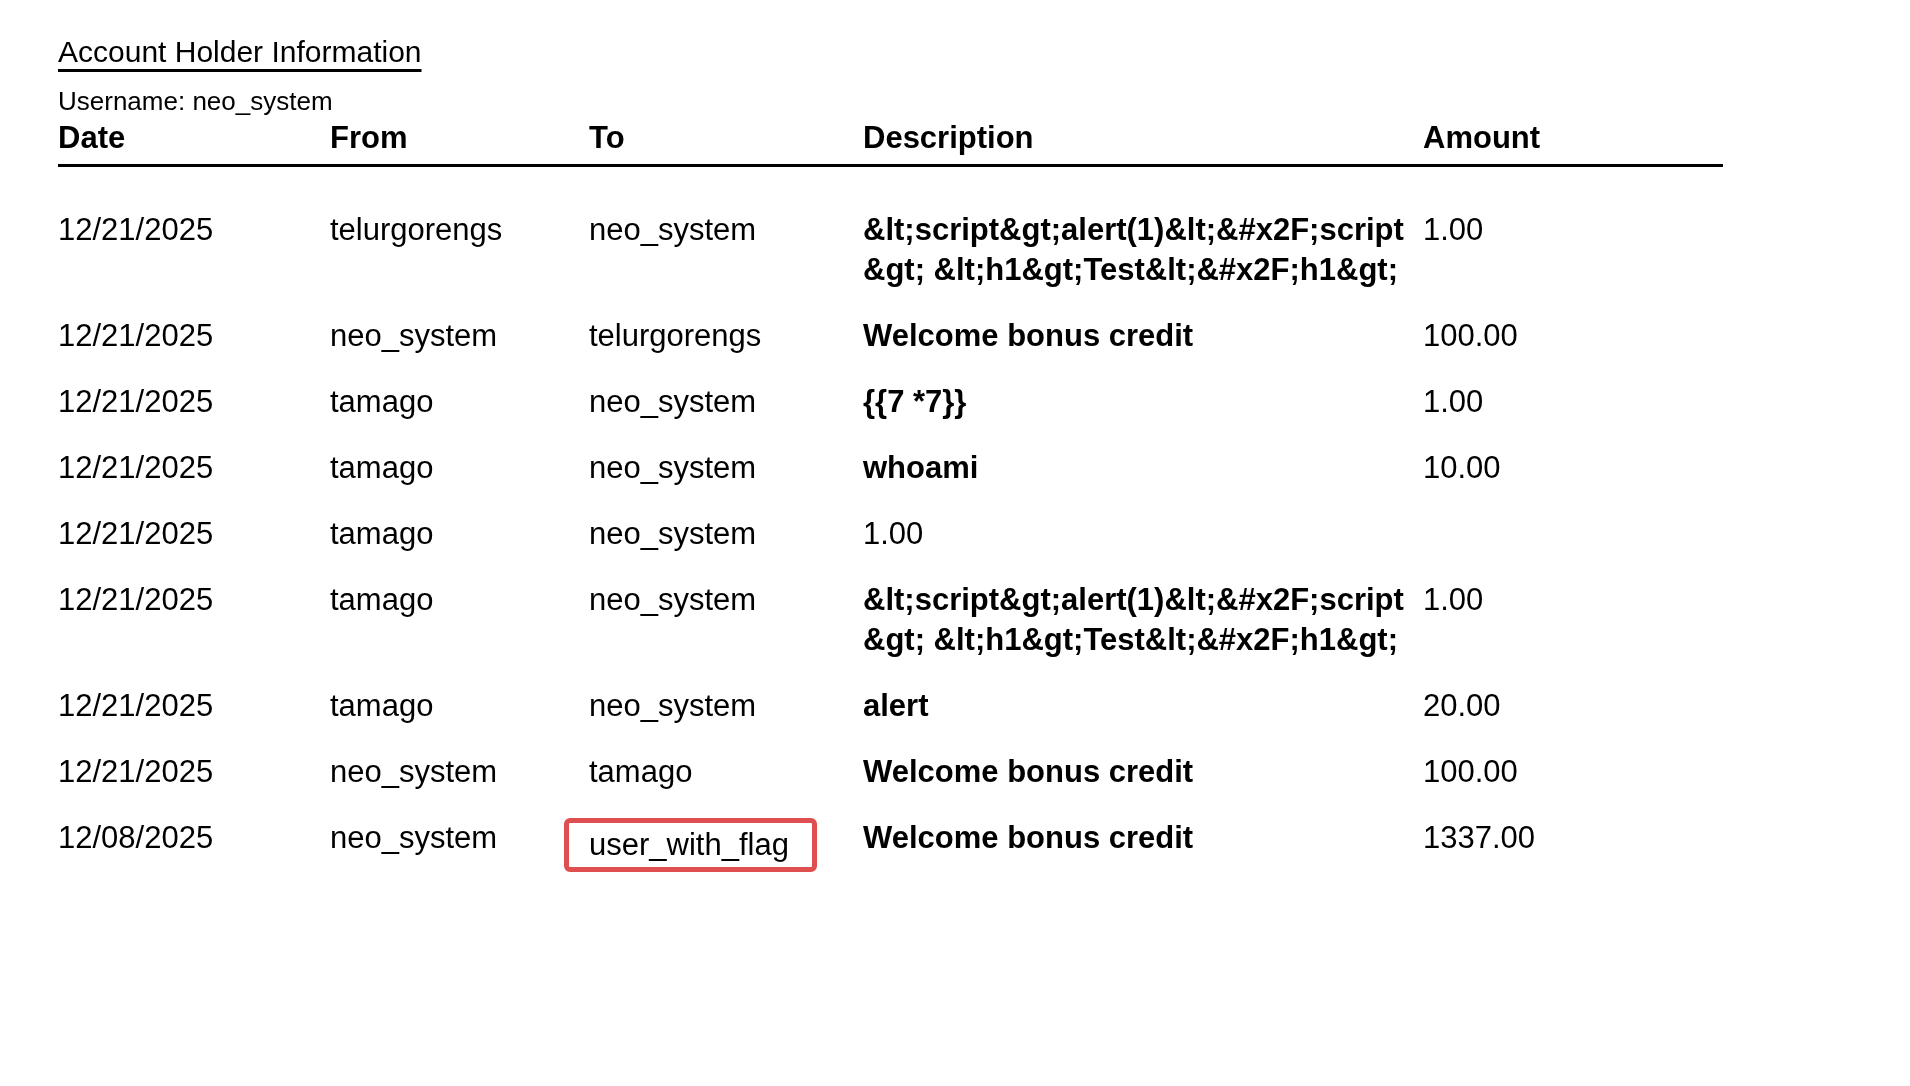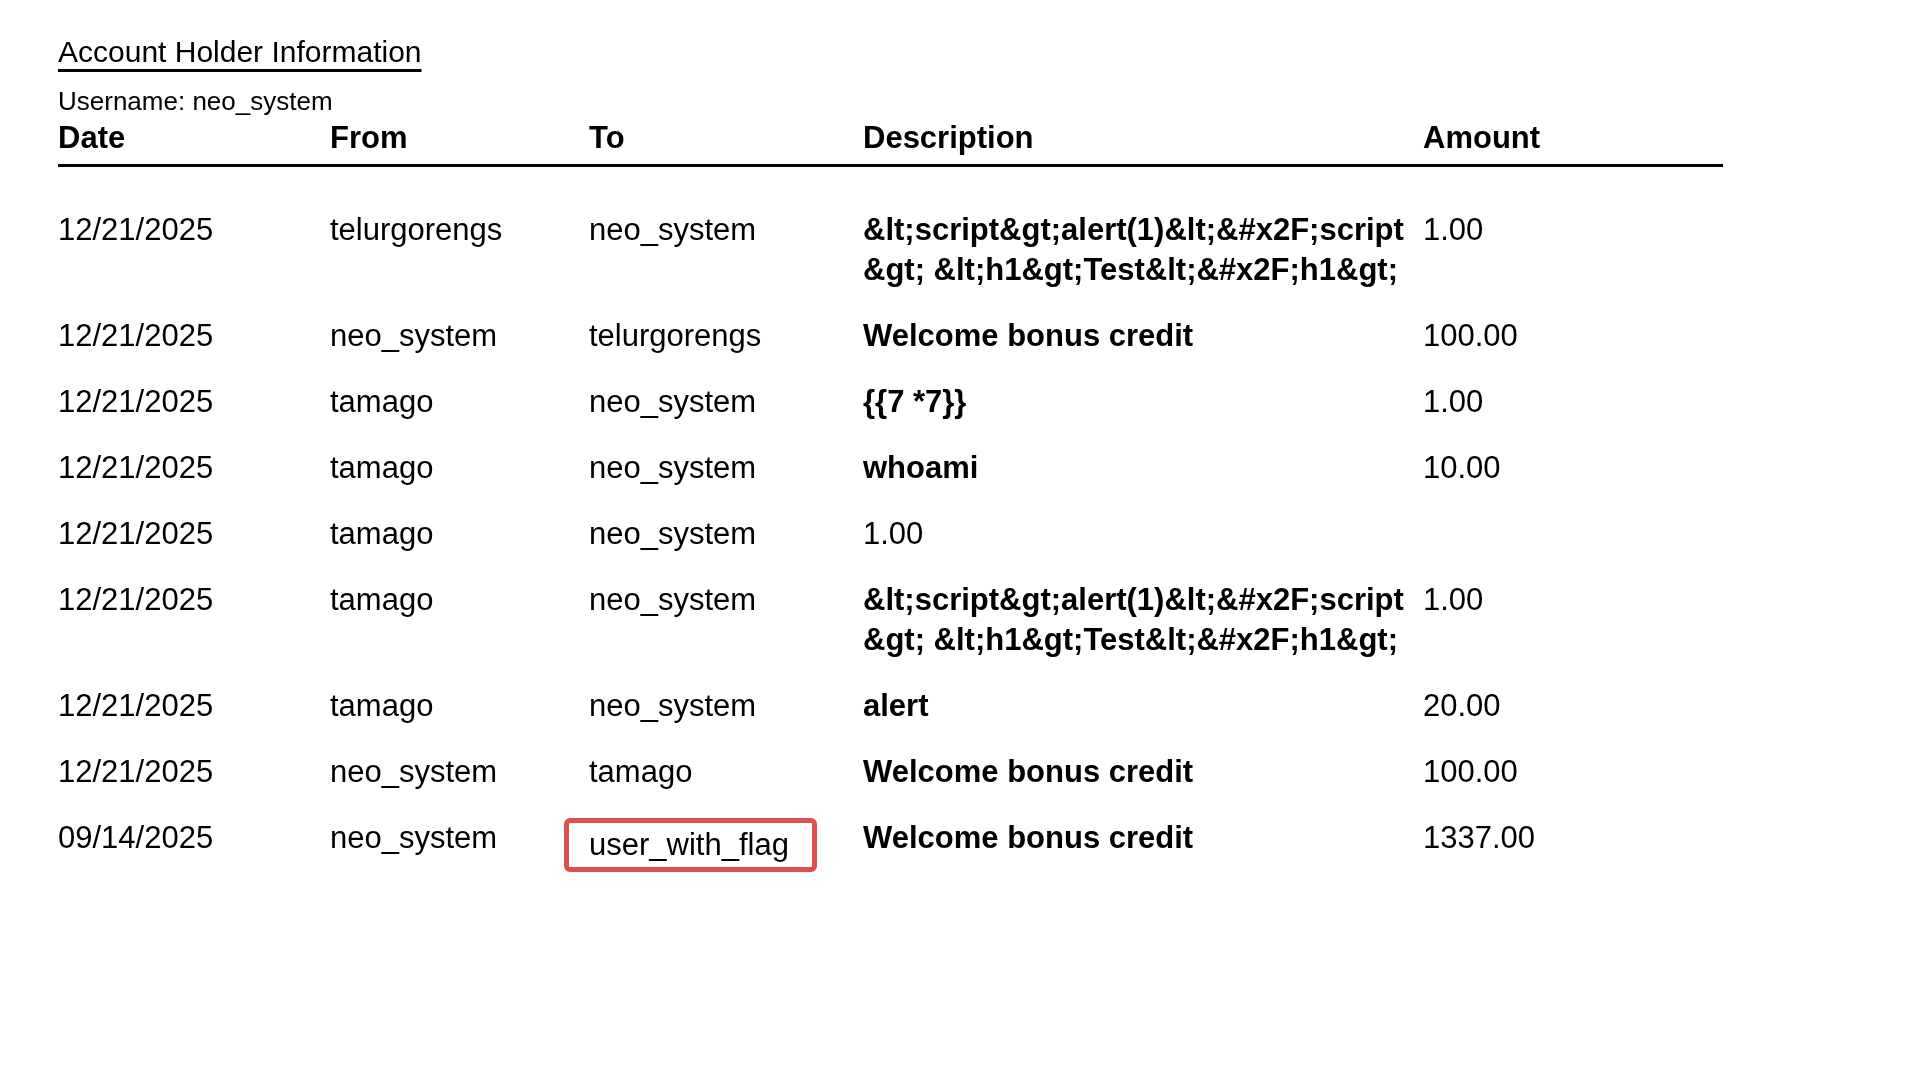--- a/index.html
+++ b/index.html
@@ -157,21 +157,21 @@
     <div class="cell-date">12/21/2025</div>
     <div class="cell-from">neo_system</div>
     <div class="cell-to">
       <span>tamago</span>
     </div>
     <div class="cell-description">Welcome bonus credit</div>
     <div class="cell-amount">100.00</div>
   </div>
 
   <div class="tx-row">
-    <div class="cell-date">09/14/2025</div>
+    <div class="cell-date">12/08/2025</div>
     <div class="cell-from">neo_system</div>
     <div class="cell-to">
       <span class="highlight-box">user_with_flag</span>
     </div>
     <div class="cell-description">Welcome bonus credit</div>
     <div class="cell-amount">1337.00</div>
   </div>
 </div>
 
   </div>

